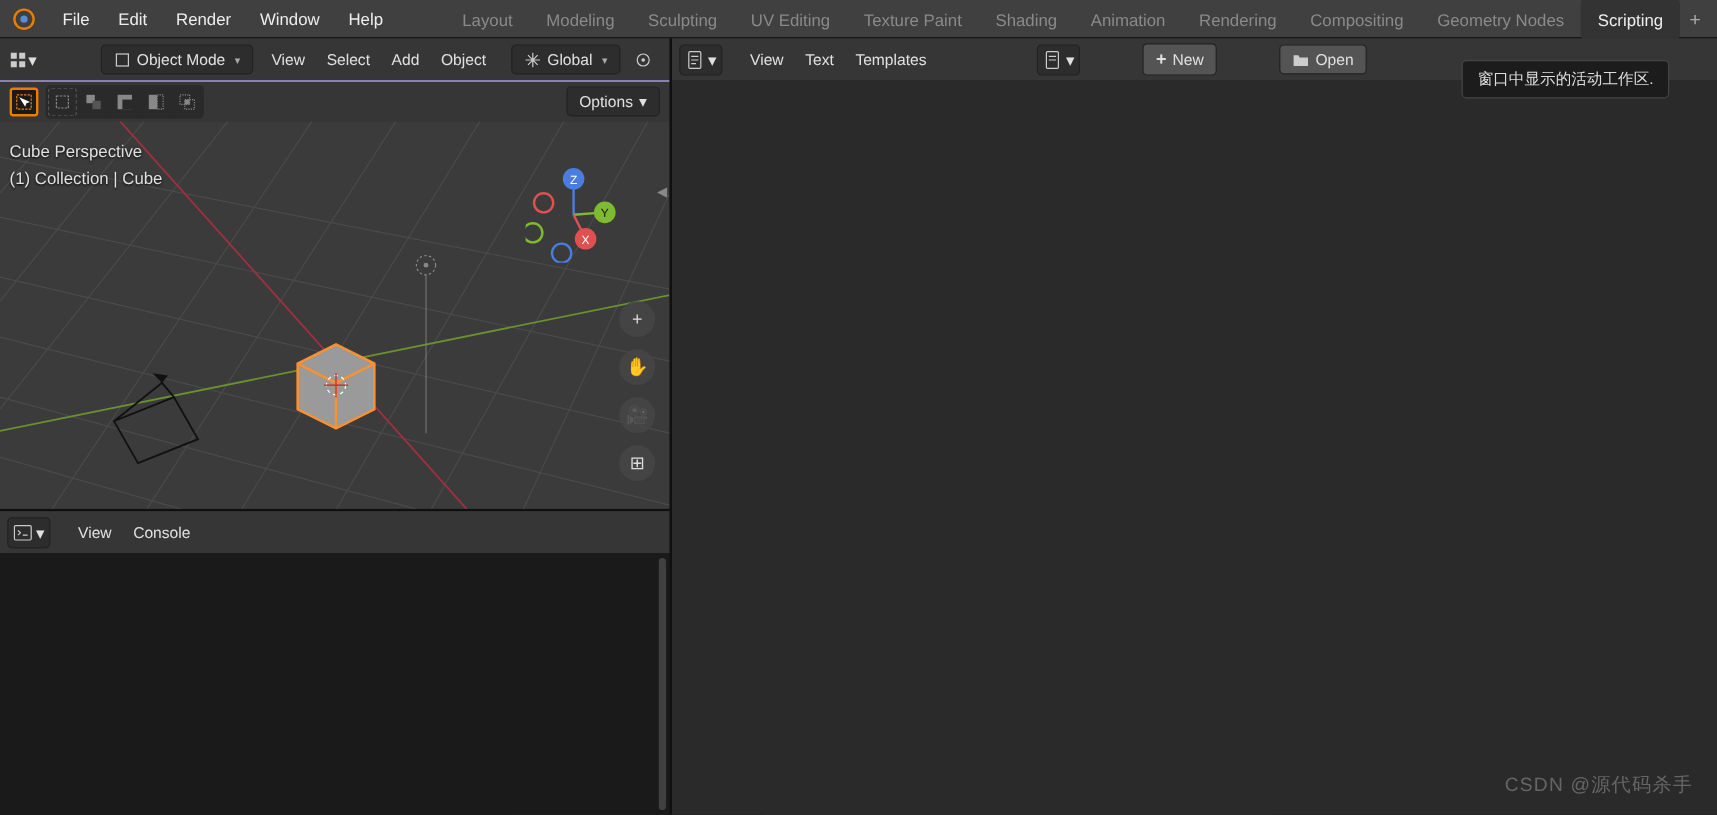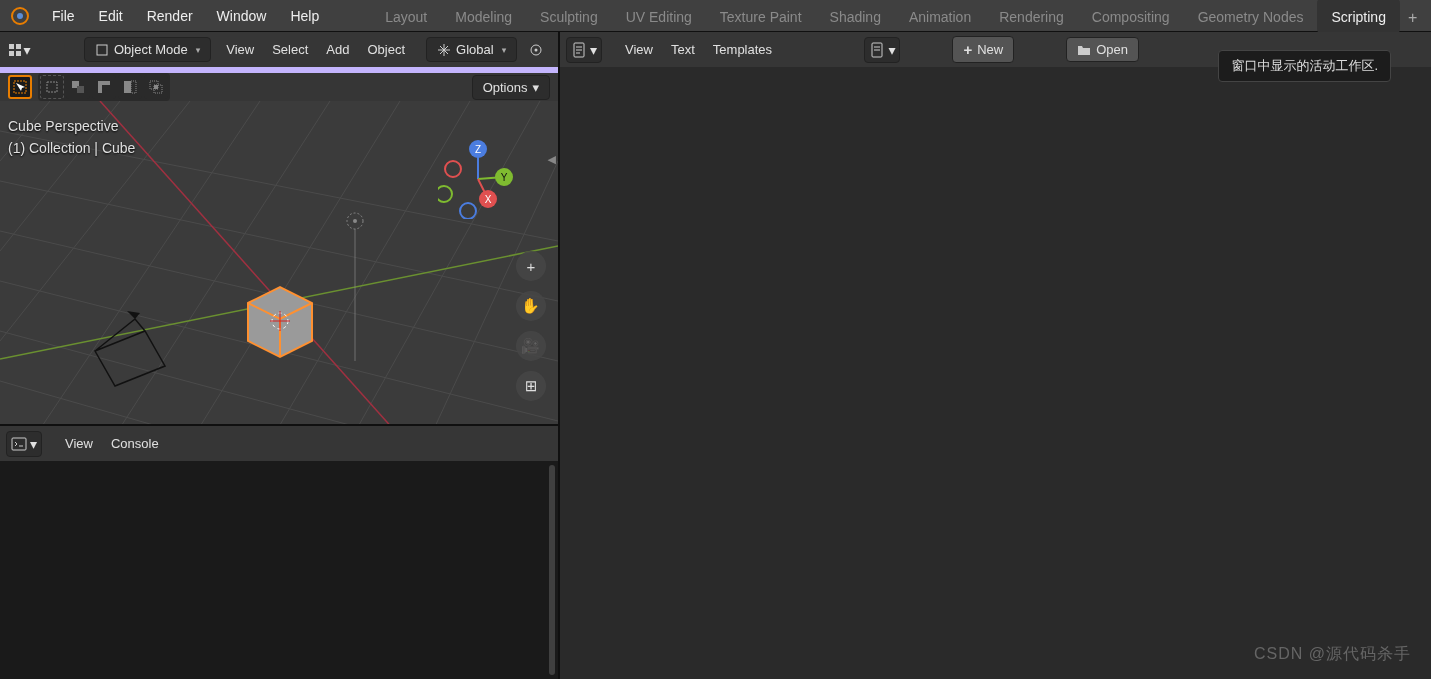--- a/index.html
+++ b/index.html
@@ -22,21 +22,21 @@
 
 
 .vp-header { height:35px; background:#363636; display:flex; align-items:center; padding:0 6px; gap:6px; }
 .hdr-btn { background:#2d2d2d; border:1px solid #222; border-radius:4px; padding:4px 10px; display:flex; align-items:center; gap:5px; cursor:pointer; color:#e0e0e0; font-size:13px;margin-left:46px; }
 .hdr-btn .chev { font-size:9px; color:#aaa; margin-left:3px; }
 .icon-btn { width:26px; height:26px; display:flex; align-items:center; justify-content:center; cursor:pointer; border-radius:3px; }
 .menu-txt { padding:4px 9px; cursor:pointer; color:#e0e0e0; font-size:13px; }
 .spacer { flex:1; }
 
 
-.tool-row { height:34px; background:#363636; display:flex; align-items:center; padding:0 8px; gap:6px; border-top:6px solid #c4b5fd; }
+.tool-row { height:34px; background:#363636; display:flex; align-items:center; padding:0 8px; gap:6px; border-top:1px solid #c4b5fd; }
 .tool-group { display:flex; gap:2px; background:#2a2a2a; border-radius:4px; padding:2px; }
 .tool-sq { width:24px; height:24px; background:#2a2a2a; border-radius:3px; display:flex; align-items:center; justify-content:center; cursor:pointer; }
 .tool-sq.active { background:#1a1a1a; border:2px solid #e87d00; }
 .tool-sq.sel:first-child { border:1px dashed #555; }
 
 
 .viewport { flex:1; position:relative; background:#3b3b3b; overflow:hidden; }
 .vp-overlay { position:absolute; top:14px; left:8px; color:#e0e0e0; font-size:14px; line-height:1.6; text-shadow:0 1px 2px #000; }
 .options-btn { position:absolute; top:10px; right:12px; background:#2d2d2d; border:1px solid #222; border-radius:4px; padding:4px 10px; cursor:pointer; color:#e0e0e0; font-size:13px; display:flex; align-items:center; gap:5px; }
 .collapse-arr { position:absolute; top:52px; right:2px; color:#888; font-size:11px; cursor:pointer; }

